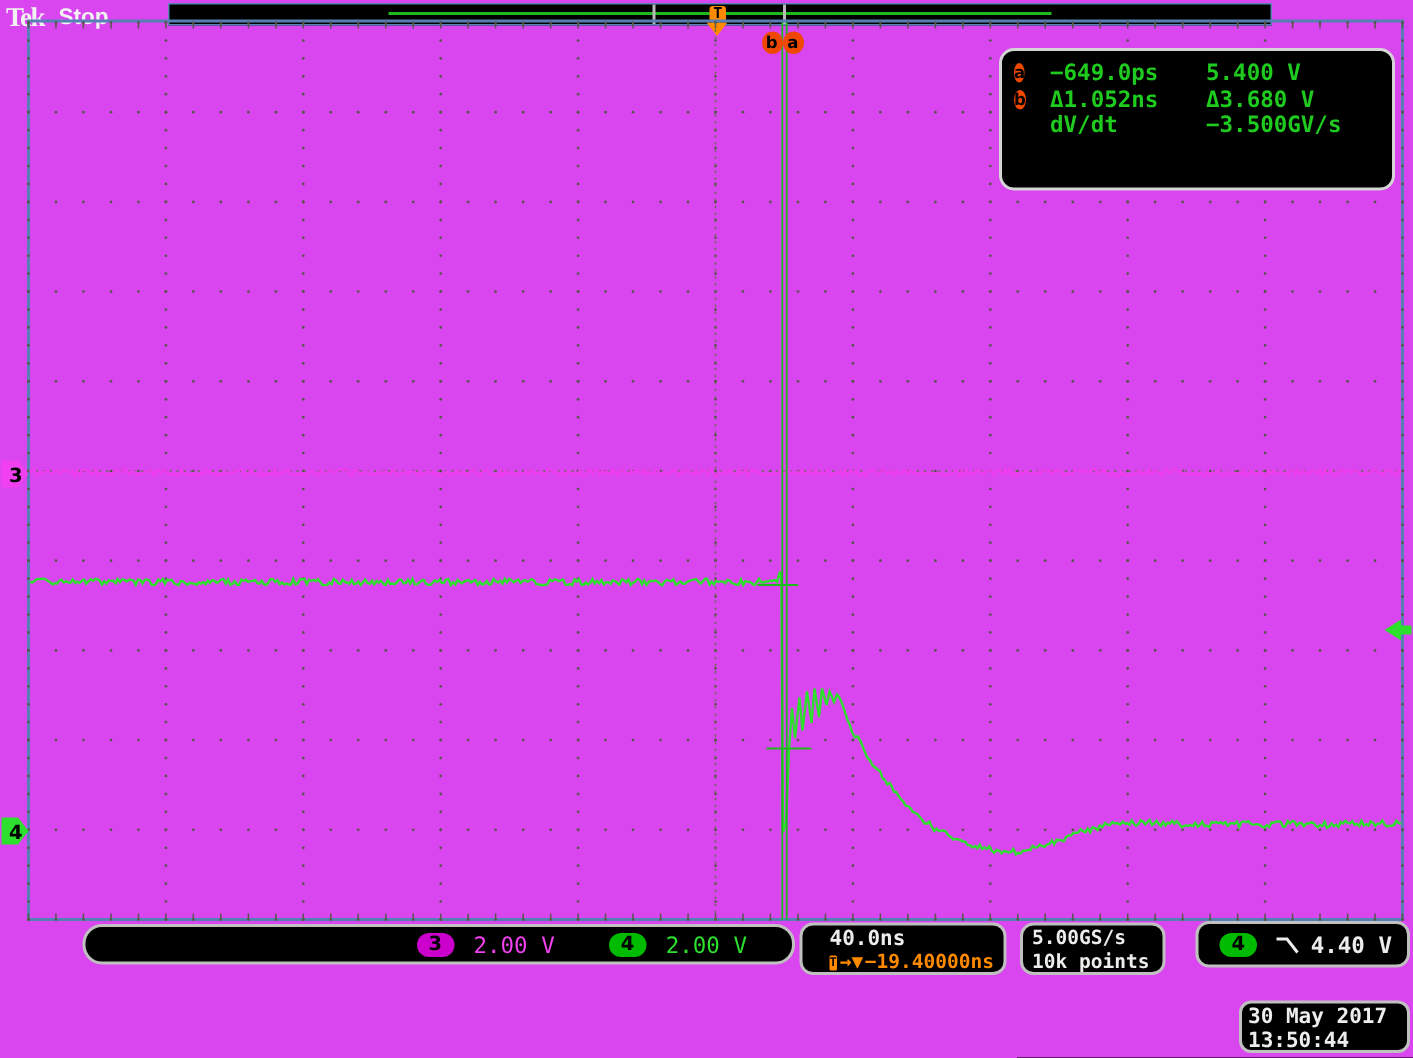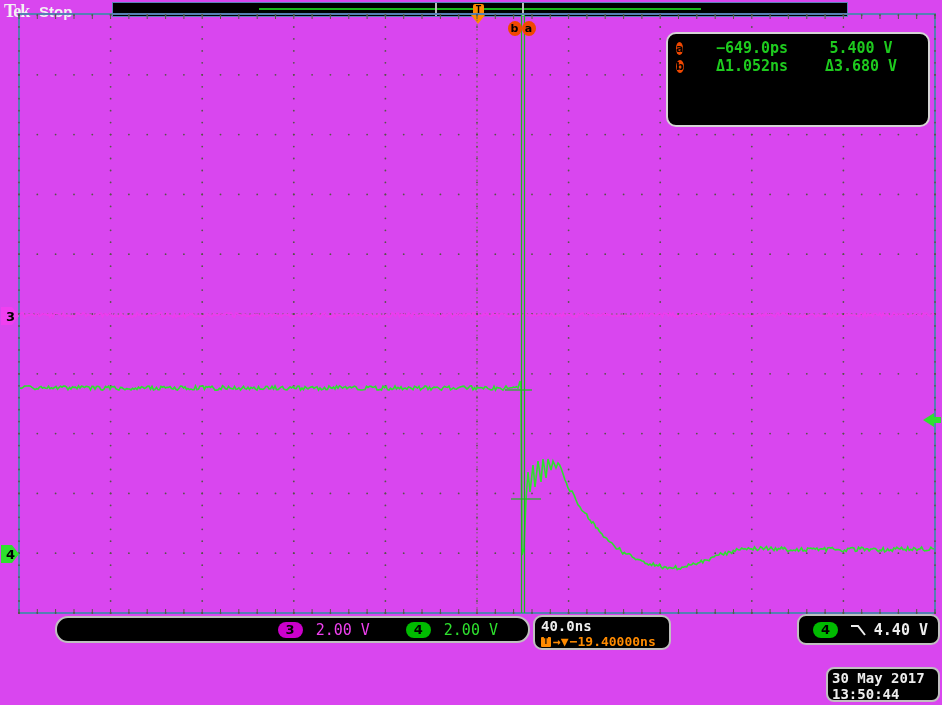--- a/index.html
+++ b/index.html
@@ -21,33 +21,33 @@
   .grat-frame{left:18px;top:13px;width:918px;height:601px;border:2px solid #567fb4;box-sizing:border-box;background:transparent;}
   svg.layer{position:absolute;left:0;top:0;}
   
   .bubble{position:absolute;width:14px;height:15px;border-radius:50%;background:#f04800;color:#000;
           font-family:"DejaVu Sans",sans-serif;font-weight:bold;font-size:11px;line-height:15px;text-align:center;z-index:6;}
   
   .readout-box{left:666px;top:32px;width:264px;height:95px;background:#000;border:2px solid #d5d5d5;
                border-radius:10px;box-sizing:border-box;z-index:7;padding:4px 10px 0 8px;
                color:#1ecb1e;font-size:15px;font-weight:bold;}
   .ro-row{display:grid;grid-template-columns:24px 104px 1fr;height:18px;align-items:center;}
-  .ro-c1,.ro-c2{text-align:center;white-space:pre;}
+  .ro-c1,.ro-c2{text-align:left;white-space:pre;}
   .ro-badge{width:16px;height:16px;border-radius:50%;background:#f04800;color:#000;
             font-family:"DejaVu Sans",sans-serif;font-size:11px;font-weight:bold;line-height:16px;text-align:center;}
   .ro-linked{text-align:center;height:17px;line-height:17px;}
   
   .rbox{background:#000;border:2px solid #c0c0c0;box-sizing:border-box;color:#ededed;}
   .chan-bar{left:55px;top:616px;width:475px;height:27px;border-radius:13px;display:flex;align-items:center;
             justify-content:flex-end;padding-right:30px;}
   .chan-badge{width:25px;height:16px;border-radius:8px;color:#000;font-family:"DejaVu Sans",sans-serif;
               font-size:13px;font-weight:bold;line-height:16px;text-align:center;}
   .chan-scale{font-size:15px;font-weight:normal;margin-left:13px;}
   .chan-gap{width:36px;}
-  .tb-box{left:533px;top:615px;width:138px;height:35px;border-radius:9px;padding:1px 6px;font-weight:bold;}
+  .tb-box{left:533px;top:615px;width:138px;height:35px;border-radius:9px;padding:1px 18px;font-weight:bold;}
   .tb-scale{font-size:14px;line-height:16px;color:#ededed;}
   .tb-delay{font-size:13px;line-height:15px;color:#ff8a00;display:flex;align-items:center;gap:1px;}
   .tb-ticon{display:inline-block;width:10px;height:10px;background:#ff8a00;color:#000;font-size:8px;font-weight:bold;
             line-height:10px;text-align:center;border-radius:1px;margin-right:1px;}
   .acq-box{left:680px;top:615px;width:97px;height:35px;border-radius:9px;padding:1px 6px;font-weight:bold;font-size:13px;line-height:16px;}
   .trig-box{left:797px;top:614px;width:143px;height:31px;border-radius:9px;display:flex;align-items:center;padding:0 10px 0 14px;font-weight:bold;}
   .trig-level{margin-left:auto;font-size:15px;}
   .slope-icon{margin-left:12px;}
   .dt-box{left:826px;top:667px;width:114px;height:35px;border-radius:8px;padding:1px 4px;font-weight:bold;font-size:14px;line-height:16px;}
 </style>
@@ -1325,39 +1325,48 @@
     <div class="ro-row">
       <span><span class="ro-badge">a</span></span>
       <span class="ro-c1">−649.0ps</span>
       <span class="ro-c2">5.400 V</span>
     </div>
     <div class="ro-row">
       <span><span class="ro-badge">b</span></span>
       <span class="ro-c1">Δ1.052ns</span>
       <span class="ro-c2">Δ3.680 V</span>
     </div>
+    <div class="ro-row">
+      <span></span>
+      <span class="ro-c1">dV/dt</span>
+      <span class="ro-c2">−3.500GV/s</span>
+    </div>
   </div>
 
   <div class="abs rbox chan-bar">
     <span class="chan-badge" id="chan3-badge" style="background: rgb(204, 0, 204);">3</span>
     <span class="chan-scale" id="chan3-scale" style="color: rgb(240, 64, 240);">2.00 V</span>
     <span class="chan-gap"></span>
     <span class="chan-badge" id="chan4-badge" style="background: rgb(0, 187, 0);">4</span>
     <span class="chan-scale" id="chan4-scale" style="color: rgb(46, 224, 46);">2.00 V</span>
   </div>
 
   <div class="abs rbox tb-box">
     <div class="tb-scale">40.0ns</div>
     <div class="tb-delay">
       <span class="tb-ticon">T</span>
       <span>→▼</span>
       <span>−19.40000ns</span>
     </div>
   </div>
 
+  <div class="abs rbox acq-box">
+    <div>5.00GS/s</div>
+    <div>10k points</div>
+  </div>
 
   <div class="abs rbox trig-box">
     <span class="chan-badge" id="trig-badge" style="background: rgb(0, 187, 0);">4</span>
     <svg class="slope-icon" width="18" height="14" viewBox="0 0 18 14">
       <path d="M1,3 H8 L15,12" stroke="#ededed" stroke-width="2" fill="none"></path>
     </svg>
     <span class="trig-level">4.40 V</span>
   </div>
 
   <div class="abs rbox dt-box">

